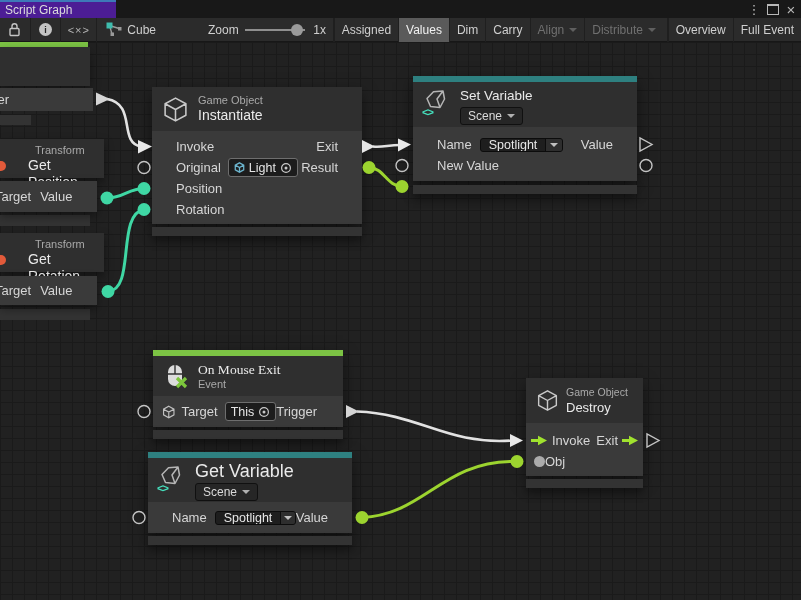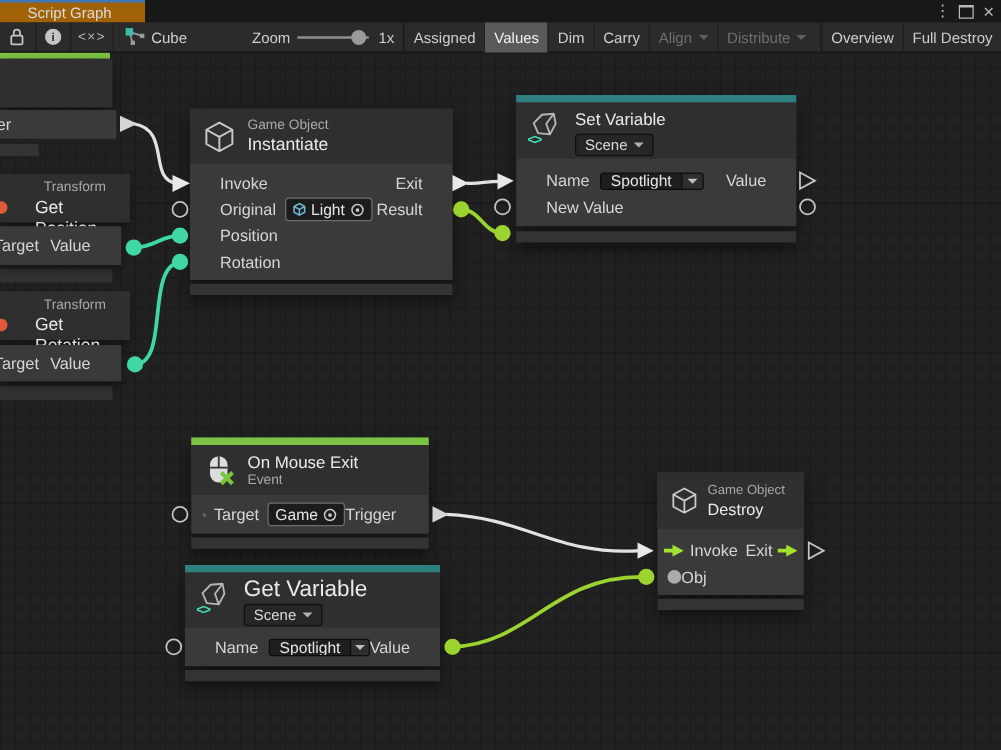--- a/index.html
+++ b/index.html
@@ -1,23 +1,23 @@
 <!DOCTYPE html>
 <html><head>
 <meta charset="utf-8">
 <style>
   html,body{margin:0;padding:0;background:#111;}
   #screen{position:relative;width:801px;height:600px;overflow:hidden;
     font-family:"Liberation Sans","DejaVu Sans",sans-serif;background:#1c1c1c;
     -webkit-font-smoothing:antialiased;}
   
   #tabbar{position:absolute;left:0;top:0;width:801px;height:18px;background:#181818;z-index:30;}
-  #tab{position:absolute;left:0;top:0;width:116px;height:18px;background:#a16207;
+  #tab{position:absolute;left:0;top:0;width:116px;height:18px;background:#4c1d95;
     border-top:2px solid #3e78b8;box-sizing:border-box;color:#dcdcdc;font-size:12px;
-    display:flex;align-items:center;padding-left:22px;}
+    display:flex;align-items:center;padding-left:5px;}
   .winctl{position:absolute;top:0;height:18px;display:flex;align-items:center;justify-content:center;
     width:16px;color:#b8b8b8;font-size:13px;cursor:default;}
   #toolbar{position:absolute;left:0;top:18px;width:801px;height:24px;background:#2b2b2b;
     border-bottom:1px solid #171717;box-sizing:border-box;z-index:30;display:flex;align-items:center;}
   .tbtn{height:24px;display:flex;align-items:center;padding:0 7px;font-size:12px;color:#cfcfcf;
     border-left:1px solid #1f1f1f;box-sizing:border-box;white-space:nowrap;}
   .tbtn.active{background:#5a5a5a;color:#f2f2f2;}
   .tbtn.disabled{color:#707070;}
   .icocell{width:44px;height:24px;display:flex;align-items:center;justify-content:center;
     border-right:1px solid #1f1f1f;box-sizing:border-box;}
@@ -113,21 +113,21 @@
   <div class="tbtn disabled">
     <span>Align</span>
     <span class="caret dis"></span>
   </div>
   <div class="tbtn disabled">
     <span>Distribute</span>
     <span class="caret dis"></span>
   </div>
   <div class="tdiv" style="margin-left:4px;"></div>
   <div class="tbtn">Overview</div>
-  <div class="tbtn">Full Destroy</div>
+  <div class="tbtn">Full Event</div>
 </div>
 
 <div class="node" style="left:0;top:42px;width:95px;height:88px;">
   <div style="position:absolute;left:0;top:0;width:88px;height:5px;background:#7cc344;"></div>
   <div style="position:absolute;left:0;top:5px;width:90px;height:39px;background:#2f2f2f;box-shadow:0 5px 10px rgba(0,0,0,.4);"></div>
   <div style="position:absolute;left:0;top:46px;width:93px;height:23px;background:#3a3a3a;">
     <span style="position:absolute;right:84px;top:4px;font-size:13px;color:#d6d6d6;white-space:nowrap;">Trigger</span>
   </div>
   <div style="position:absolute;left:0;top:73px;width:31px;height:10px;background:#333;"></div>
 </div>
@@ -239,32 +239,32 @@
 <div class="node" style="left:153px;top:350px;width:190px;">
   <div class="nmain">
     <div class="nbar" style="background:#7cc344;"></div>
     <div class="nhead" style="height:40px;">
       <svg width="26" height="26" viewBox="0 0 26 26">
         <rect x="5" y="2" width="14" height="21" rx="7" fill="#dcdcdc"></rect>
         <path d="M12 2 V11 M5 11 H19" stroke="#2f2f2f" stroke-width="1.4" fill="none"></path>
         <path d="M14 15 L23 24 M23 15 L14 24" stroke="#7cc63c" stroke-width="3.2" fill="none"></path>
       </svg>
       <div>
-        <div class="ttl" style="font-size:13.5px;">On Mouse Exit</div>
+        <div class="ttl" style="font-size:13.5px;font-family:Liberation Serif, serif;">On Mouse Exit</div>
         <div class="cat">Event</div>
       </div>
     </div>
     <div style="padding:4px 0;">
       <div class="prow" style="height:23px;padding:0 26px 0 9px;">
         <svg width="14" height="14" viewBox="0 0 26 26" style="margin-right:6px;">
           <path d="M13 2 L23 7.5 V18.5 L13 24 L3 18.5 V7.5 Z M3 7.5 L13 13 L23 7.5 M13 13 V24" fill="none" stroke="#c0c0c0" stroke-width="2.2"></path>
         </svg>
         <span>Target</span>
         <span class="pill" style="margin-left:7px;">
-          <span>Game</span>
+          <span>This</span>
           <svg width="12" height="12" viewBox="0 0 12 12">
             <circle cx="6" cy="6" r="4.4" fill="none" stroke="#c9c9c9" stroke-width="1.2"></circle>
             <circle cx="6" cy="6" r="1.5" fill="#c9c9c9"></circle>
           </svg>
         </span>
         <span class="rgt">Trigger</span>
       </div>
     </div>
   </div>
   <div class="nfoot"></div>

